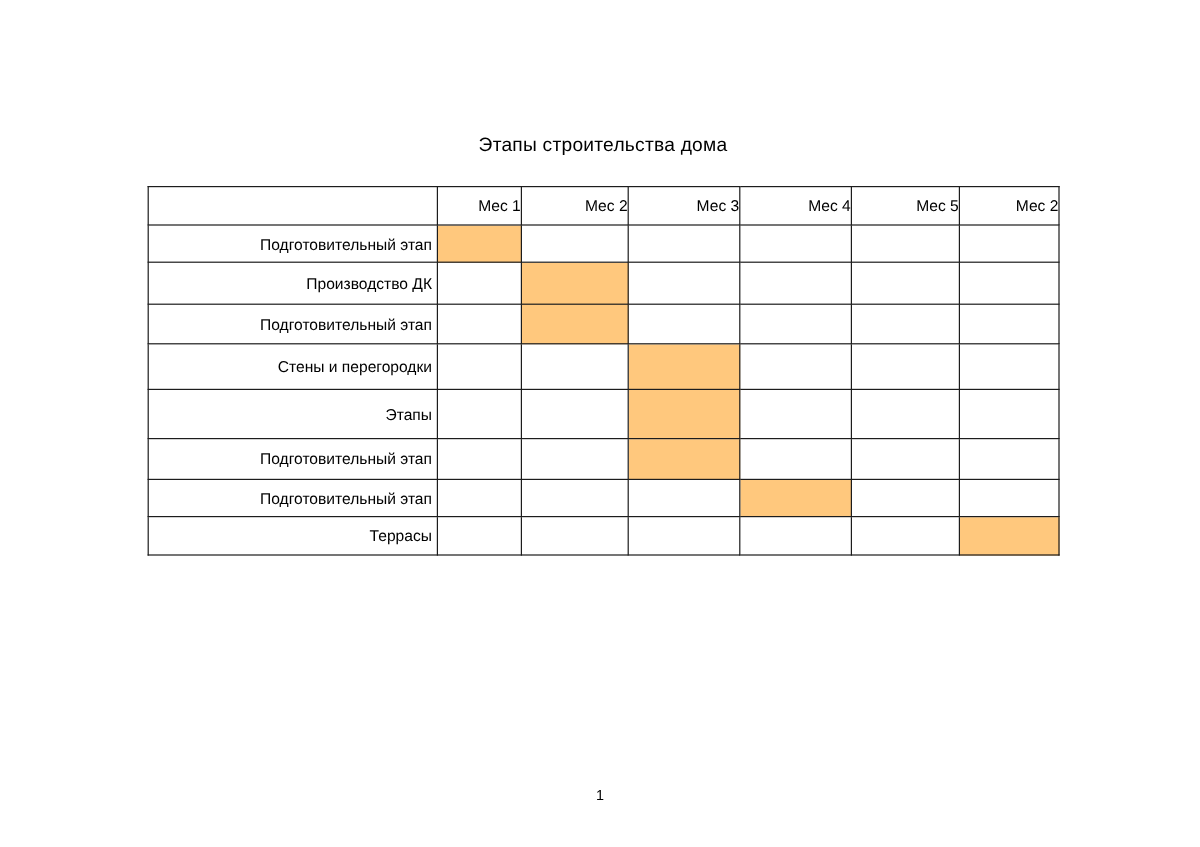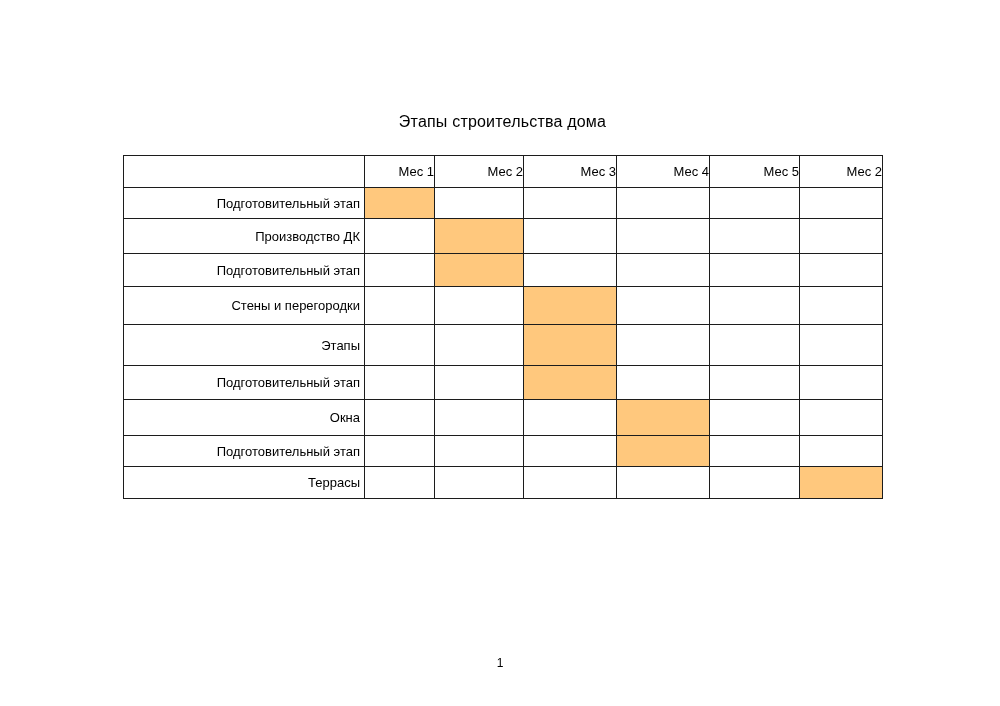--- a/index.html
+++ b/index.html
@@ -148,29 +148,20 @@
         </tr>
         <tr style="height: 34px;">
           <td class="label-cell">Подготовительный этап</td>
           <td class="month-cell"></td>
           <td class="month-cell"></td>
           <td class="month-cell filled"></td>
           <td class="month-cell"></td>
           <td class="month-cell"></td>
           <td class="month-cell"></td>
         </tr>
-        <tr style="height: 36px;">
-          <td class="label-cell">Окна</td>
-          <td class="month-cell"></td>
-          <td class="month-cell"></td>
-          <td class="month-cell"></td>
-          <td class="month-cell filled"></td>
-          <td class="month-cell"></td>
-          <td class="month-cell"></td>
-        </tr>
         <tr style="height: 31px;">
           <td class="label-cell">Подготовительный этап</td>
           <td class="month-cell"></td>
           <td class="month-cell"></td>
           <td class="month-cell"></td>
           <td class="month-cell filled"></td>
           <td class="month-cell"></td>
           <td class="month-cell"></td>
         </tr>
         <tr style="height: 32px;">

